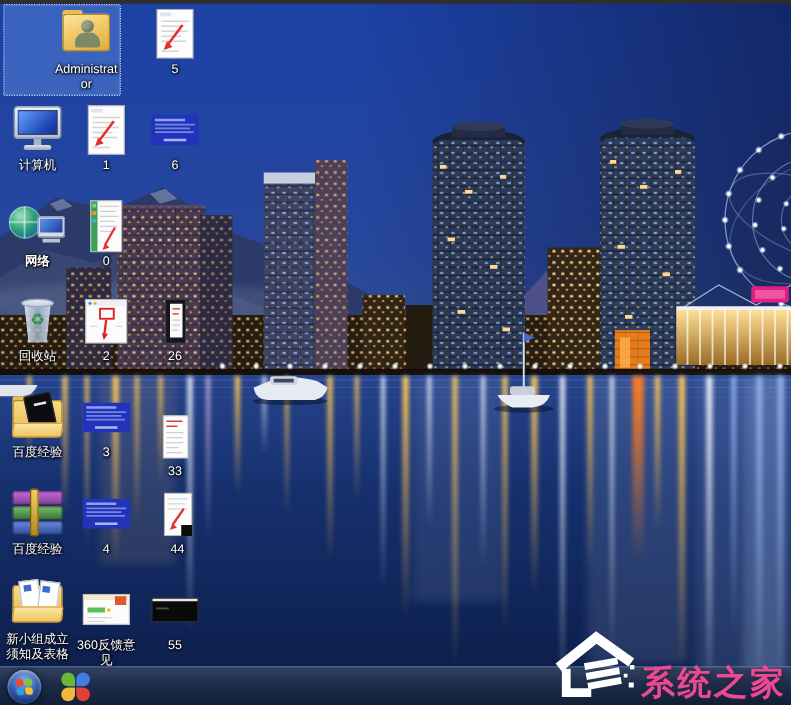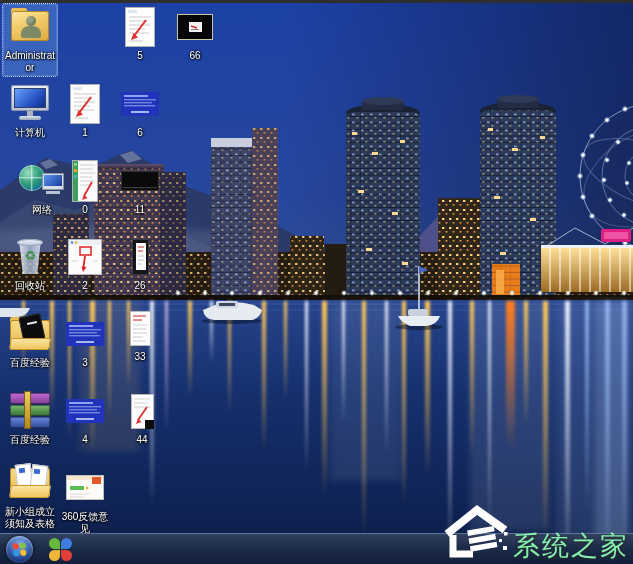--- a/index.html
+++ b/index.html
@@ -6,21 +6,21 @@
   .stage{position:relative;width:633px;height:564px;overflow:hidden;
     font-family:"Liberation Sans","DejaVu Sans",sans-serif;cursor:default;}
   .wall{position:absolute;left:0;top:0;width:633px;height:564px;display:block;}
   .top-strip{position:absolute;left:0;top:0;width:633px;height:3px;background:#2e2e2e;}
 
   
   .icons{position:absolute;left:0;top:0;width:633px;height:530px;}
   .cell{position:absolute;width:54px;display:flex;flex-direction:column;align-items:center;
     padding:2px 0;border-radius:2px;}
   .cell.selected{background:rgba(130,185,255,.28);outline:1px dotted rgba(255,255,255,.8);
-    box-shadow:inset 0 0 0 1px rgba(100,150,230,.45);}
+    box-shadow:inset 0 0 0 1px rgba(100,150,230,.45);padding-left:39px;}
   .art-wrap{height:42px;display:flex;align-items:center;justify-content:center;}
   .label{margin-top:2px;max-width:62px;text-align:center;font-size:10px;line-height:1.2;
     color:#fff;white-space:pre-line;overflow-wrap:anywhere;
     text-shadow:0 1px 2px #000,1px 0 2px rgba(0,0,0,.9),0 0 3px rgba(0,0,0,.8);}
 
   .art{position:relative;width:48px;height:40px;}
   
   .uf-tab{position:absolute;left:5px;top:1px;width:16px;height:6px;border-radius:2px 2px 0 0;background:#e8bc55;}
   .uf-back{position:absolute;left:5px;top:4px;width:38px;height:30px;border-radius:3px;
     background:linear-gradient(160deg,#fce9a8,#f3cd6b 40%,#dfa93f);box-shadow:inset 0 0 0 1px #b8861f;}
@@ -101,21 +101,21 @@
   .pin i{position:absolute;width:11px;height:11px;display:block;}
   .pin .p1{left:0;top:0;background:#68b83a;border-radius:50% 50% 0 50%;}
   .pin .p2{right:0;top:0;background:#3f7de0;border-radius:50% 50% 50% 0;}
   .pin .p3{right:0;bottom:0;background:#e04038;border-radius:0 50% 50% 50%;}
   .pin .p4{left:0;bottom:0;background:#f0b838;border-radius:50% 0 50% 50%;}
 
   
   .watermark{position:absolute;right:4px;bottom:4px;display:flex;align-items:flex-end;z-index:5;}
   .wm-house{display:block;margin-right:4px;margin-bottom:2px;}
   .wm-text{display:flex;flex-direction:column;align-items:flex-end;}
-  .wm-cn{font-size:27px;font-weight:normal;color:#86efac;letter-spacing:2px;line-height:1.05;
+  .wm-cn{font-size:27px;font-weight:bold;color:#ec4899;letter-spacing:2px;line-height:1.05;
     text-shadow:1px 2px 3px rgba(40,40,40,.85);}
   .wm-en{font-family:"Liberation Serif","DejaVu Serif",serif;font-size:12px;color:#fff;
     letter-spacing:.5px;margin-top:-1px;text-shadow:1px 1px 2px rgba(40,40,40,.85);}
 </style>
 </head>
 <body>
 
 <div class="stage">
 
   <svg class="wall" viewBox="0 0 633 564" preserveAspectRatio="none">
@@ -455,31 +455,20 @@
               <line x1="4" y1="22" x2="20" y2="22"></line>
               <line x1="4" y1="26" x2="24" y2="26"></line>
               <line x1="4" y1="34" x2="18" y2="34"></line>
             </g>
             <path d="M9 29 L21 13" stroke="#e03030" stroke-width="2"></path>
             <path d="M6 33 l7 -2.5 l-4.5 -4.5 Z" fill="#e03030"></path>
           </svg>
         </div>
         <div class="label">5</div>
       </div>
-      <div class="cell" style="left: 168px; top: 4px;">
-        <div class="art-wrap">
-          <svg width="36" height="26" viewBox="0 0 36 26">
-            <rect x=".5" y=".5" width="35" height="25" fill="#060606" stroke="#c8c8a0"></rect>
-            <rect x="12" y="8" width="13" height="10" fill="#f2f2f2"></rect>
-            <path d="M14 12 l6 2" stroke="#d03030" stroke-width="1.5"></path>
-            <rect x="14" y="15" width="8" height="1" fill="#888"></rect>
-          </svg>
-        </div>
-        <div class="label">66</div>
-      </div>
       <div class="cell" style="left: 3px; top: 80.8px;">
         <div class="art-wrap">
           <div class="art">
             <div class="pc-mon"></div>
             <div class="pc-scr"></div>
             <div class="pc-neck"></div>
             <div class="pc-base"></div>
           </div>
         </div>
         <div class="label">计算机</div>
@@ -509,21 +498,21 @@
             <rect width="38" height="24" fill="#2233bb"></rect>
             <rect x="3" y="3" width="24" height="2" fill="#8fa0ee"></rect>
             <rect x="3" y="7" width="32" height="1.4" fill="#7287e0"></rect>
             <rect x="3" y="10" width="28" height="1.4" fill="#7287e0"></rect>
             <rect x="3" y="13" width="31" height="1.4" fill="#7287e0"></rect>
             <rect x="10" y="19" width="18" height="2" fill="#aab8f2"></rect>
           </svg>
         </div>
         <div class="label">6</div>
       </div>
-      <div class="cell" style="left: 15px; top: 157.6px;">
+      <div class="cell" style="left: 3px; top: 157.6px; font-weight: bold;">
         <div class="art-wrap">
           <div class="art">
             <div class="nw-globe"></div>
             <div class="nw-lines"></div>
             <div class="nw-mon"></div>
             <div class="nw-scr"></div>
             <div class="nw-base"></div>
           </div>
         </div>
         <div class="label">网络</div>
@@ -543,29 +532,20 @@
               <line x1="8" y1="17" x2="20" y2="17"></line>
               <line x1="8" y1="21" x2="22" y2="21"></line>
               <line x1="8" y1="25" x2="19" y2="25"></line>
             </g>
             <path d="M12 36 L20 22" stroke="#e03030" stroke-width="1.8"></path>
             <path d="M10 40 l5.5 -2 l-3.5 -3.5 Z" fill="#e03030"></path>
           </svg>
         </div>
         <div class="label">0</div>
       </div>
-      <div class="cell" style="left: 113px; top: 157.6px;">
-        <div class="art-wrap">
-          <svg width="38" height="20" viewBox="0 0 38 20">
-            <rect x=".5" y=".5" width="37" height="19" fill="#0a0a0a" stroke="#343434"></rect>
-            <rect x="2" y="16" width="34" height="1.2" fill="#3c3c3c"></rect>
-          </svg>
-        </div>
-        <div class="label">11</div>
-      </div>
       <div class="cell" style="left: 3px; top: 234.4px;">
         <div class="art-wrap">
           <div class="art">
             <div class="rb-body"></div>
             <div class="rb-lid"></div>
             <div class="rb-sym">♻</div>
           </div>
         </div>
         <div class="label">回收站</div>
       </div>
@@ -623,21 +603,21 @@
             <rect width="38" height="24" fill="#2233bb"></rect>
             <rect x="3" y="3" width="24" height="2" fill="#8fa0ee"></rect>
             <rect x="3" y="7" width="32" height="1.4" fill="#7287e0"></rect>
             <rect x="3" y="10" width="28" height="1.4" fill="#7287e0"></rect>
             <rect x="3" y="13" width="31" height="1.4" fill="#7287e0"></rect>
             <rect x="10" y="19" width="18" height="2" fill="#aab8f2"></rect>
           </svg>
         </div>
         <div class="label">3</div>
       </div>
-      <div class="cell" style="left: 113px; top: 305px;">
+      <div class="cell" style="left: 113px; top: 326px;">
         <div class="art-wrap">
           <svg width="21" height="35" viewBox="0 0 21 35">
             <rect x=".5" y=".5" width="20" height="34" fill="#fdfdfd" stroke="#b8b8b8"></rect>
             <g stroke="#d84040" stroke-width="1.2">
               <line x1="3" y1="5" x2="16" y2="5"></line>
               <line x1="3" y1="9" x2="12" y2="9"></line>
             </g>
             <g stroke="#cfcfcf" stroke-width="1">
               <line x1="3" y1="14" x2="17" y2="14"></line>
               <line x1="3" y1="18" x2="16" y2="18"></line>
@@ -712,20 +692,30 @@
             <rect x="4" y="11" width="14" height="4" fill="#58c058"></rect>
             <g stroke="#d8d8d8" stroke-width="1">
               <line x1="4" y1="19" x2="24" y2="19"></line>
               <line x1="4" y1="22" x2="18" y2="22"></line>
             </g>
             <circle cx="21" cy="13" r="1.5" fill="#f0c030"></circle>
           </svg>
         </div>
         <div class="label">360反馈意见
 截图16530...</div>
+      </div>
+      <div class="cell" style="left: 113px; top: 464.8px;">
+        <div class="art-wrap">
+          <svg width="38" height="20" viewBox="0 0 38 20">
+            <rect x=".5" y=".5" width="37" height="19" fill="#0a0a0a" stroke="#343434"></rect>
+            <rect x="1" y="1" width="36" height="2" fill="#e8e8e8"></rect>
+            <rect x="4" y="8" width="10" height="1.5" fill="#4a4a4a"></rect>
+          </svg>
+        </div>
+        <div class="label">55</div>
       </div>
     </div>
 
   <div class="taskbar">
     <button class="start-orb">
       <span class="flag">
         <i class="q1"></i>
           <i class="q2"></i>
           <i class="q3"></i>
           <i class="q4"></i>

